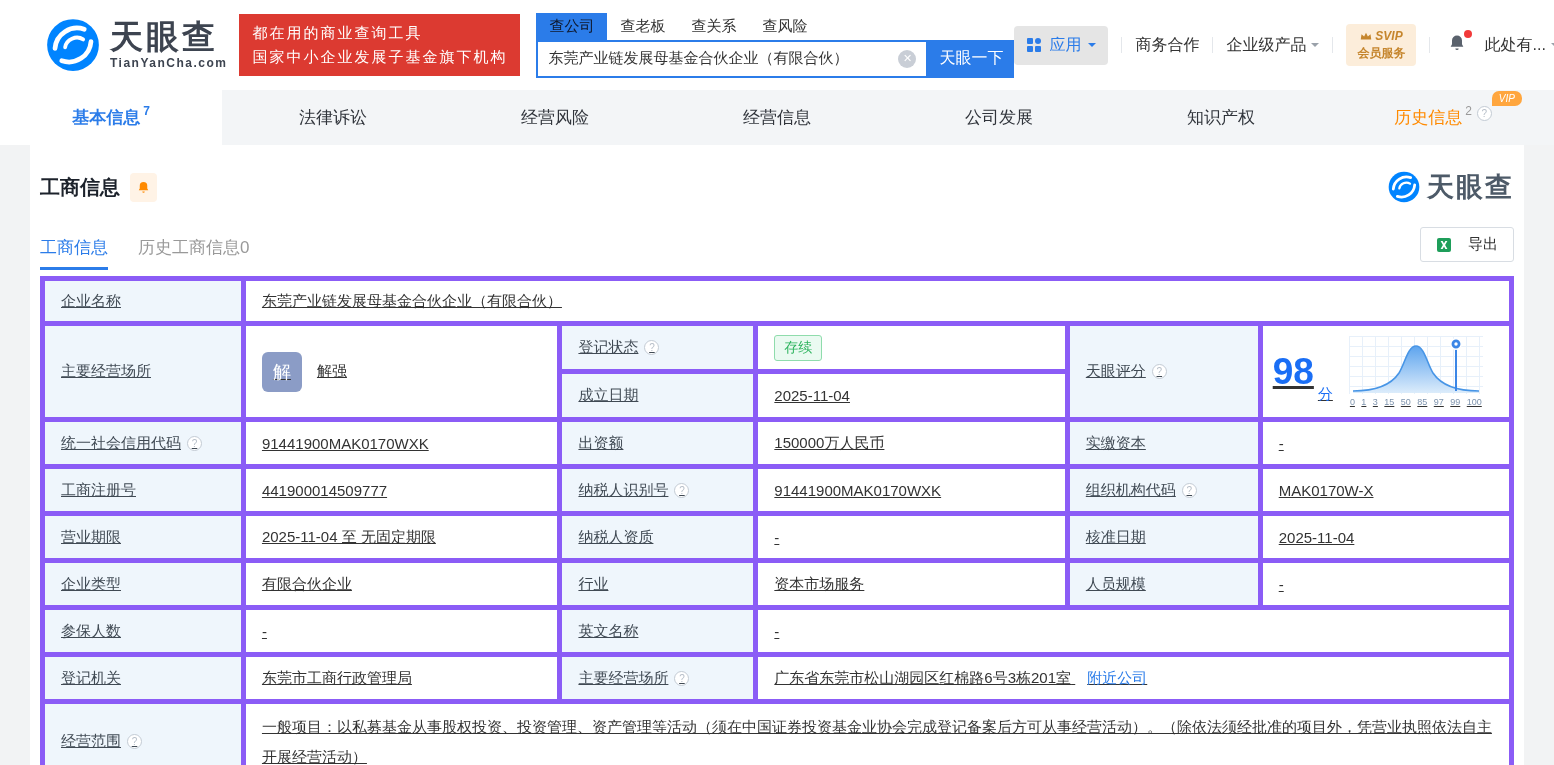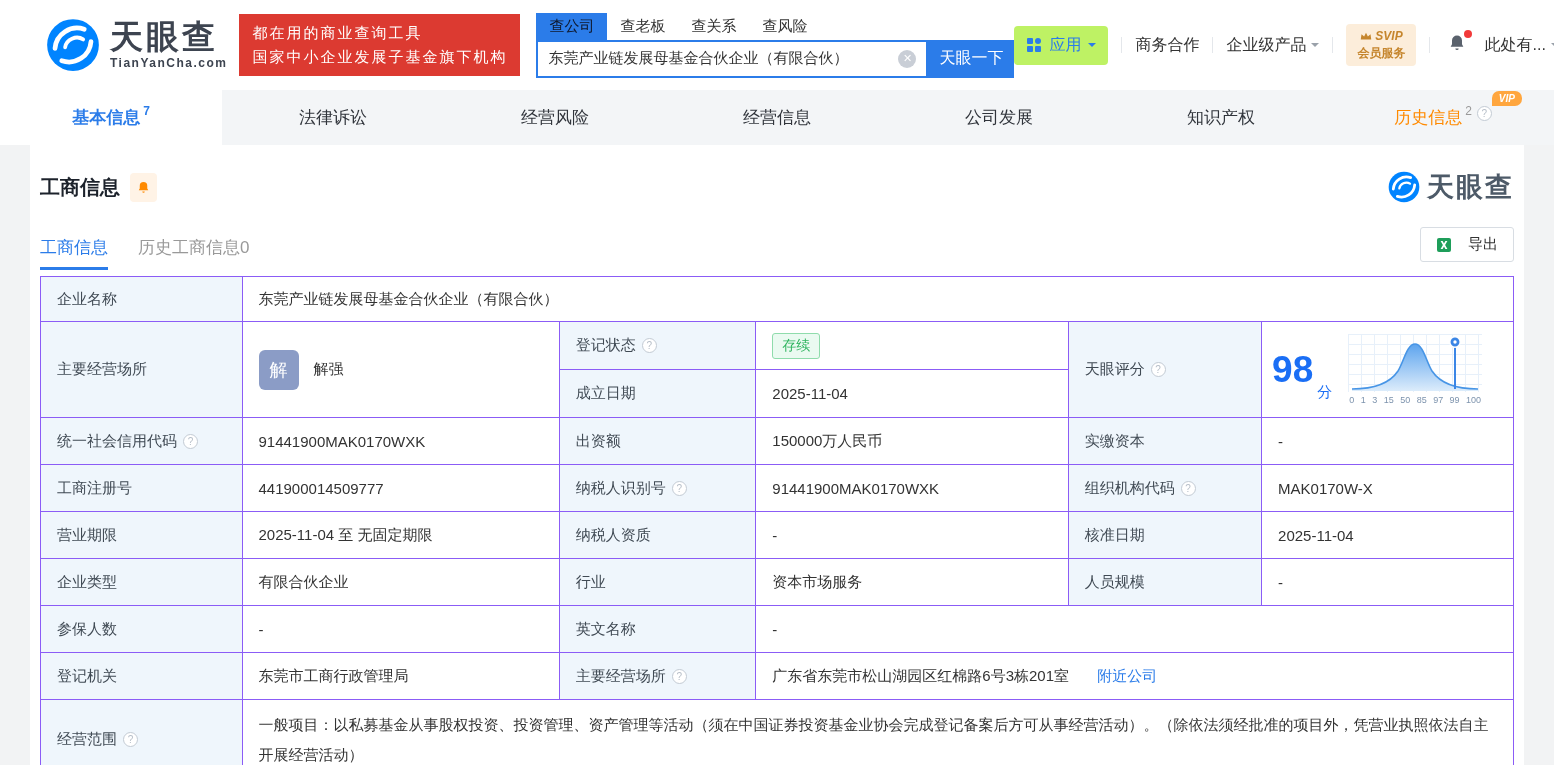--- a/index.html
+++ b/index.html
@@ -25,21 +25,21 @@
     display: flex; align-items: center; }
   .search-box input { flex: 1; border: none; outline: none; font-size: 15px; padding: 0 10px;
     color: #333; background: transparent; font-family: inherit; }
   .clear-icon { width: 18px; height: 18px; border-radius: 50%; background: #c9ced6; color: #fff;
     display: flex; align-items: center; justify-content: center; margin-right: 10px;
     font-size: 11px; cursor: pointer; flex: none; }
   .clear-icon::before { content: "✕"; }
   .search-btn { width: 86px; height: 38px; background: #2b7ce9; color: #fff; font-size: 16px;
     border: none; cursor: pointer; font-family: inherit; }
   .nav-right { margin-left: auto; display: flex; align-items: center; gap: 13px; flex: none; }
-  .apps-btn { background: #bef264; color: #2b7ce9; border-radius: 4px; padding: 9px 12px;
+  .apps-btn { background: #e5e5e5; color: #2b7ce9; border-radius: 4px; padding: 9px 12px;
     font-size: 16px; display: flex; align-items: center; gap: 7px; cursor: pointer; }
   .caret { width: 0; height: 0; border: 4px solid transparent; border-top-color: currentColor;
     margin-top: 4px; display: inline-block; }
   .caret.gray { border-top-color: #9aa1aa; }
   .divider { width: 1px; height: 16px; background: #e4e7eb; }
   .nav-link { font-size: 16px; color: #333; display: flex; align-items: center; gap: 5px; cursor: pointer; }
   .svip { background: #fcedda; border-radius: 4px; padding: 4px 11px; color: #c5852c;
     font-size: 12px; font-weight: bold; text-align: center; line-height: 1.45; cursor: pointer; }
   .svip .top { display: flex; align-items: center; gap: 3px; justify-content: center; font-style: italic; }
   .bell-wrap { position: relative; cursor: pointer; padding: 2px 4px; }
@@ -49,21 +49,21 @@
   
   .main-tabs { height: 55px; background: #f3f5f7; display: flex; }
   .main-tab { flex: 1; display: flex; align-items: center; justify-content: center;
     font-size: 17px; color: #30343b; cursor: pointer; }
   .main-tab .tab-inner { position: relative; display: flex; align-items: flex-start; gap: 3px; }
   .main-tab.active { background: #fff; color: #2b7ce9; font-weight: bold; }
   .tab-count { font-size: 12px; margin-top: -2px; color: #2b7ce9; }
   .main-tab.history { color: #ff8a00; }
   .main-tab.history .tab-count { color: #999; }
   .vip-tag { position: absolute; top: -15px; right: -30px; background: #ffa63e; color: #fff;
-    font-size: 10px; font-weight: bold; font-style: italic; padding: 2px 7px;
+    font-size: 10px; font-weight: normal; font-style: italic; padding: 2px 7px;
     border-radius: 7px 7px 7px 0; }
   .q { display: inline-flex; width: 15px; height: 15px; border: 1px solid #c3cbd4; flex: none;
     border-radius: 50%; color: #b6bec8; font-size: 10px; align-items: center;
     justify-content: center; margin-left: 6px; cursor: pointer; background: #fff; }
   .q::before { content: "?"; }
   
   .content { background: #fff; margin: 0 30px; min-height: 620px; padding: 0 10px 20px; }
   .section-head { display: flex; align-items: center; padding-top: 24px; }
   .section-title { font-size: 20px; font-weight: bold; color: #1c222b; margin: 0; }
   .bell-badge { width: 27px; height: 29px; background: #fff3e6; border-radius: 4px;
@@ -74,43 +74,43 @@
   .subtab { font-size: 17px; color: #999; margin-right: 30px; padding-bottom: 11px;
     position: relative; cursor: pointer; }
   .subtab.active { color: #2b7ce9; }
   .subtab.active::after { content: ""; position: absolute; left: 0; right: 0; bottom: 0;
     height: 3px; background: #2b7ce9; }
   .export-btn { margin-left: auto; border: 1px solid #d8dde3; background: #fff; border-radius: 3px;
     padding: 7px 15px; font-size: 15px; color: #333; display: flex; align-items: center;
     gap: 16px; margin-bottom: 8px; cursor: pointer; font-family: inherit; }
   
   table.info { width: 100%; border-collapse: collapse; margin-top: 6px; table-layout: fixed; }
-  .info td { border: 1px solid #8b5cf6; font-size: 15px; padding: 8px 16px;
-    vertical-align: middle; color: #333; }
+  .info td { border: 5px solid #8b5cf6; font-size: 15px; padding: 8px 16px;
+    vertical-align: middle; color: #333; text-decoration: underline; }
   .info td.lbl { background: #eff6fc; color: #404a54; }
   .lbl-inner { display: flex; align-items: center; }
   tr.h45 { height: 45px; } tr.h48 { height: 48px; } tr.h47 { height: 47px; }
   .badge-green { display: inline-block; padding: 3px 9px; background: #eafaf1;
     border: 1px solid #8fdcac; color: #2fb45f; border-radius: 3px; font-size: 14px; }
   .partner-cell { display: flex; align-items: center; gap: 15px; }
   .avatar { width: 40px; height: 40px; border-radius: 6px; background: #8b9cc6; color: #fff;
     font-size: 18px; display: flex; align-items: center; justify-content: center;
     flex: none; cursor: pointer; }
   .partner-name { color: #333; cursor: pointer; }
   .score-flex { display: flex; align-items: center; gap: 16px; }
   .score-num { font-size: 37px; font-weight: bold; color: #1a6ef5; line-height: 1; }
   .score-unit { font-size: 15px; color: #1a6ef5; align-self: flex-end; margin: 0 0 3px -12px; }
   .chart { width: 134px; flex: none; }
   .plot { width: 134px; height: 58px; position: relative;
     background-image:
       repeating-linear-gradient(to right, #e7f0fa 0, #e7f0fa 1px, transparent 1px, transparent 13px),
       repeating-linear-gradient(to bottom, #e7f0fa 0, #e7f0fa 1px, transparent 1px, transparent 10px); }
   .ticks { display: flex; justify-content: space-between; font-size: 9px; color: #7d93ad;
     margin-top: 3px; padding: 0 1px; }
-  .nearby { color: #2b7ce9; margin-left: 24px; text-decoration: none; cursor: pointer; }
+  .nearby { color: #2b7ce9; margin-left: 12px; text-decoration: none; cursor: pointer; }
   .scope-text { line-height: 1.95; }
 </style>
 </head>
 <body>
 
 <header class="site-header">
   <div class="logo">
     <span style="display:flex;">
       <svg width="54" height="54" viewBox="0 0 48 48">
         <circle cx="24" cy="24" r="23" fill="#0084ff"></circle>

